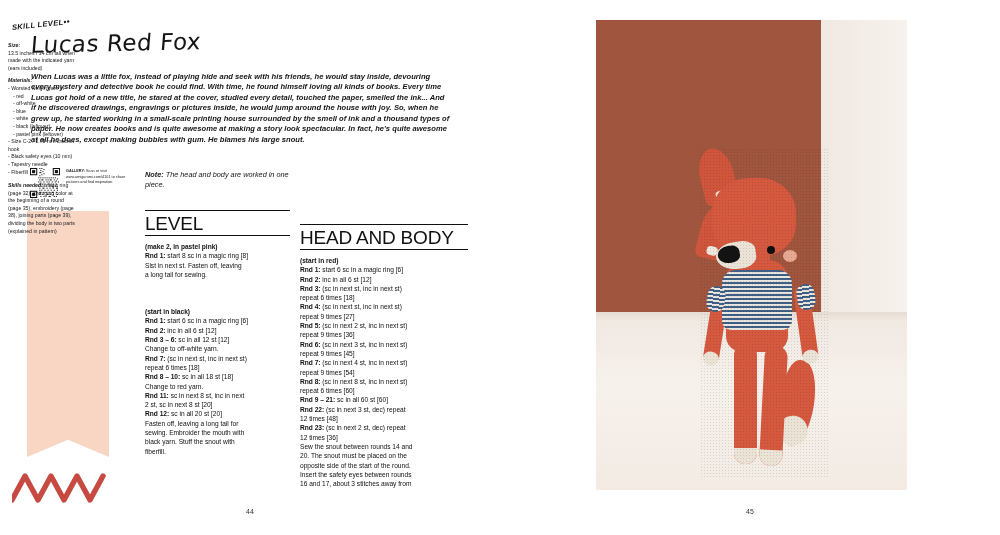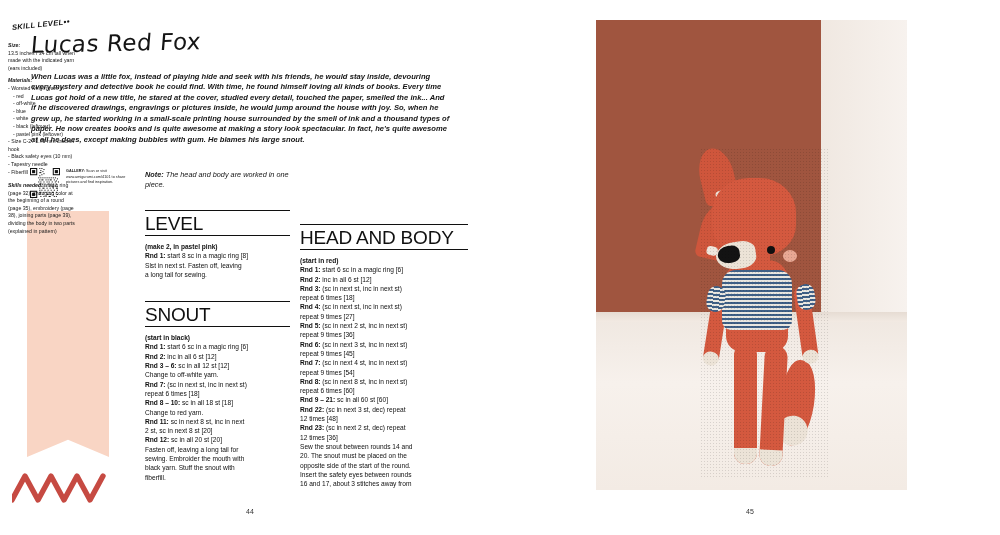--- a/index.html
+++ b/index.html
@@ -281,21 +281,20 @@
         <div class="sec-head">LEVEL</div>
         <div class="sec-body" id="body-0">
             <div><b>(make 2, in pastel pink)</b></div>
             <div><b>Rnd 1:</b><span> start 8 sc in a magic ring [8]</span></div>
             <div><span>Slst in next st. Fasten off, leaving</span></div>
             <div><span>a long tail for sewing.</span></div>
           </div>
       </div>
       <div class="spacer-sec"></div>
       <div class="sec-block">
-        <div class="sec-head">SNOUT</div>
         <div class="sec-body" id="body-1">
             <div><b>(start in black)</b></div>
             <div><b>Rnd 1:</b><span> start 6 sc in a magic ring [6]</span></div>
             <div><b>Rnd 2:</b><span> inc in all 6 st [12]</span></div>
             <div><b>Rnd 3 – 6:</b><span> sc in all 12 st [12]</span></div>
             <div><span>Change to off-white yarn.</span></div>
             <div><b>Rnd 7:</b><span> (sc in next st, inc in next st)</span></div>
             <div><span>repeat 6 times [18]</span></div>
             <div><b>Rnd 8 – 10:</b><span> sc in all 18 st [18]</span></div>
             <div><span>Change to red yarn.</span></div>

